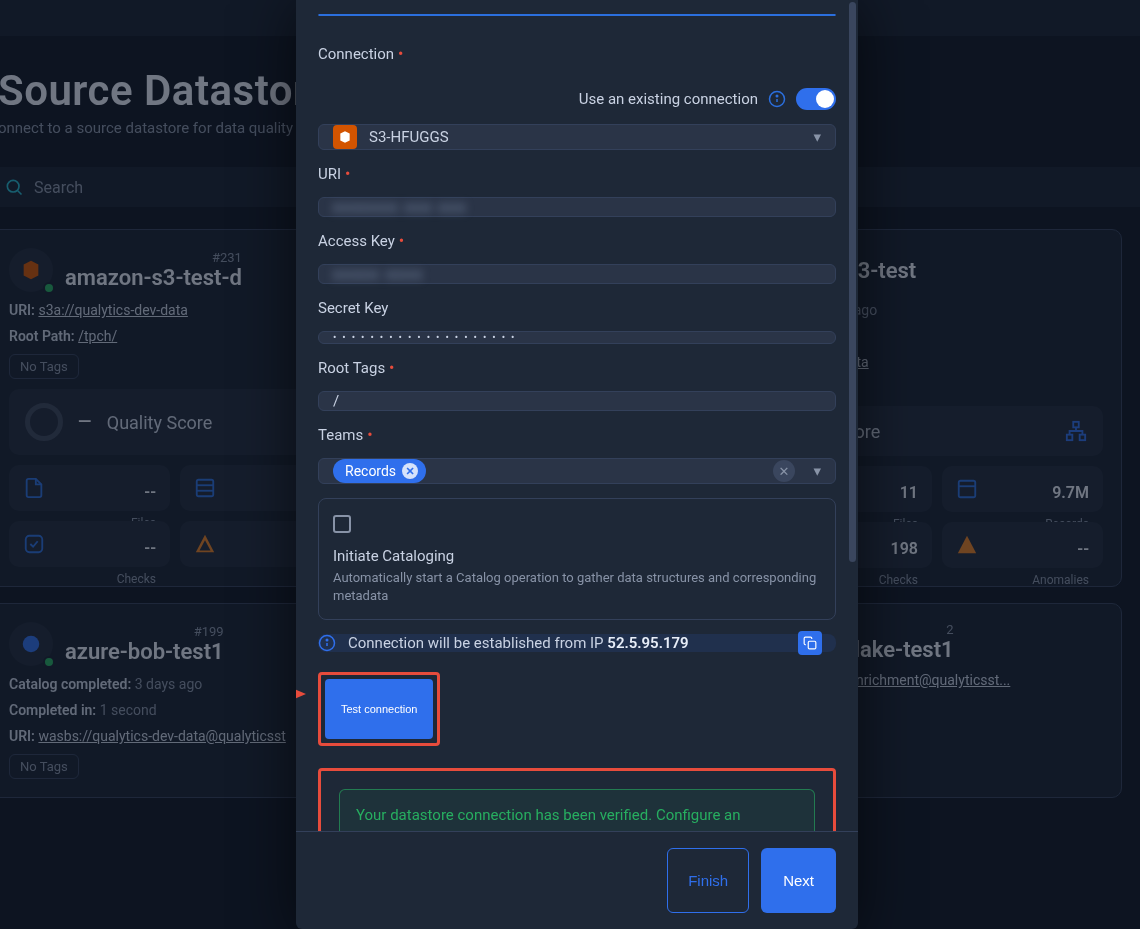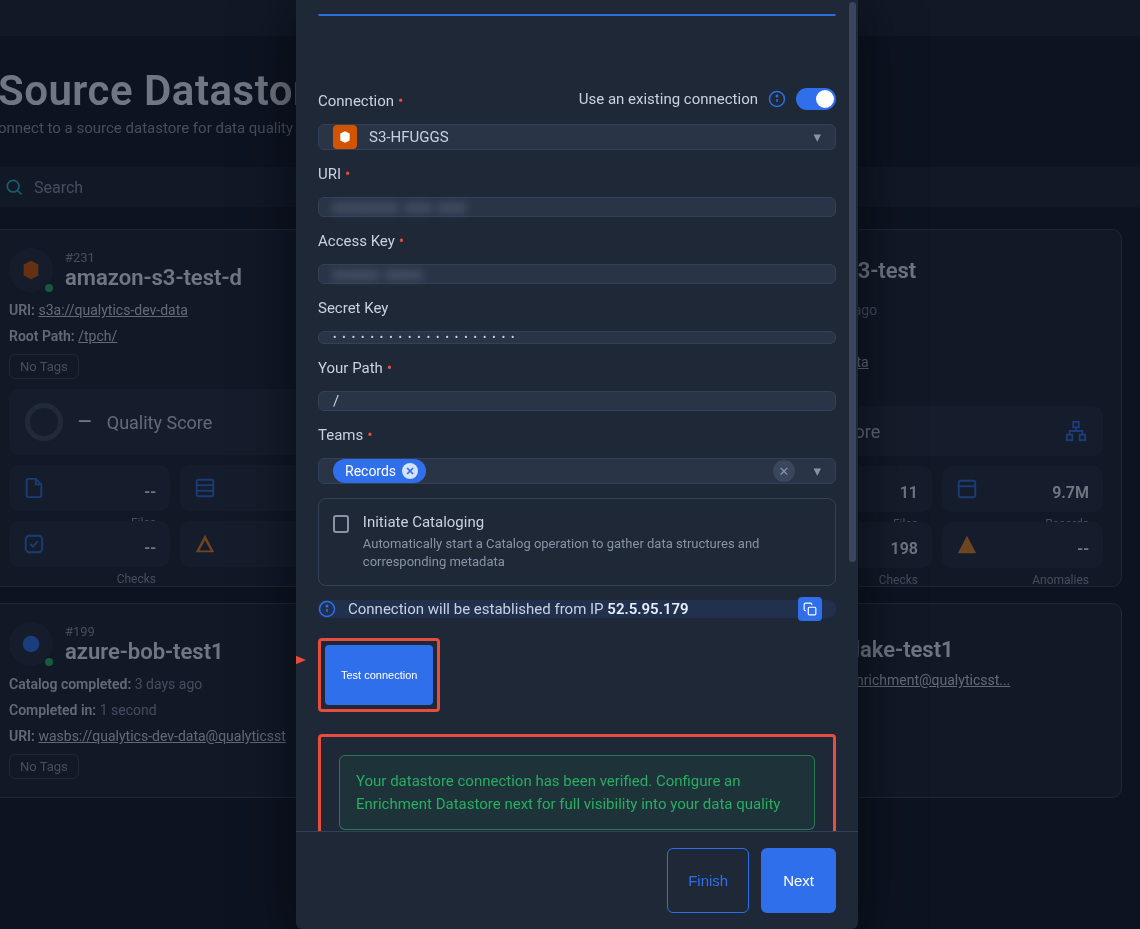--- a/index.html
+++ b/index.html
@@ -36,21 +36,21 @@
   .subtitle { color:var(--text-dim); margin:0 0 30px 8px; font-size:15px;}
   .search {
     display:flex; align-items:center; gap:10px;
     background: var(--bg2); border-radius:8px; padding:10px 14px; margin:0 0 22px 0;
   }
   .cards { display:flex; gap:16px; flex-wrap:wrap; }
   .card {
     width:370px; background: var(--bg2); border-radius:10px; padding:18px;
     display:flex; flex-direction:column; gap:10px; border:1px solid var(--border);
   }
-  .card .head { display:flex; align-items:center; gap:12px;}
+  .card .head { display:flex; align-items:center; gap:12px;text-align:right;}
   .avatar {
     width:44px; height:44px; border-radius:50%; background:var(--panel);
     display:flex; align-items:center; justify-content:center; position:relative;
   }
   .avatar .dot { position:absolute; right:-2px; bottom:-2px; width:12px; height:12px; border-radius:50%; background:var(--green); border:2px solid var(--bg2);}
   .id { color:var(--text-dim); font-size:13px;}
   .name { color:var(--white); font-size:22px; font-weight:600;}
   .kv { font-size:14px; color:var(--text-dim);}
   .kv b { color:var(--text); font-weight:600;}
   .kv a { color:var(--text); text-decoration:underline;}
@@ -70,42 +70,42 @@
     display:flex; flex-direction:column; z-index:10;
   }
   .modal .scroll {
     flex:1; overflow:hidden; padding:20px 22px 6px 22px;
     display:flex; flex-direction:column; gap:14px;
   }
   .stepper {
     border:1px solid var(--blue); border-radius:10px; height:10px; margin-bottom:14px;
     background: linear-gradient(90deg, var(--blue) 0 20%, transparent 20%);
   }
-  .field-row { display:flex; align-items:flex-end; justify-content:space-between;}
+  .field-row { display:flex; align-items:flex-start; justify-content:space-between;}
   .label { font-size:15px; color:var(--text);}
   .req::after { content:" •"; color:var(--red); font-size:16px;}
   .toggle-row { display:flex; align-items:center; gap:10px; color:var(--text); font-size:15px;margin-top:44px;}
   .info-ic { width:18px; height:18px; color:var(--blue);}
   .toggle { width:40px; height:22px; background:var(--blue2); border-radius:22px; position:relative;}
   .toggle .knob { position:absolute; right:2px; top:2px; width:18px; height:18px; background:#fff; border-radius:50%;}
   .input, .select {
     width:100%; height:46px; background:var(--panel-light); border:1px solid var(--border);
     border-radius:6px; padding:0 14px; color:var(--text); font-size:15px; display:flex; align-items:center;
     position:relative;
   }
   .select .arrow { position:absolute; right:14px; color:var(--text-dim);}
   .select .s3ic { width:24px; height:24px; background:#d35400; border-radius:4px; display:flex; align-items:center; justify-content:center; margin-right:12px;}
   .input.blur span { filter: blur(5px); color:#8fa0bf; letter-spacing:2px;}
   .input.dots span { letter-spacing:6px; font-size:10px;}
   .chips { display:flex; align-items:center; gap:8px;}
   .chip { background:var(--blue2); color:#fff; border-radius:14px; padding:4px 8px 4px 12px; font-size:14px; display:flex; align-items:center; gap:6px;}
   .chip .x { width:16px; height:16px; background:rgba(255,255,255,0.8); color:var(--blue2); border-radius:50%; display:flex; align-items:center; justify-content:center; font-size:11px; font-weight:bold;}
   .clear { position:absolute; right:40px; width:22px; height:22px; border-radius:50%; background:#3a465e; color:var(--text-dim); display:flex; align-items:center; justify-content:center; font-size:13px;}
   .catalog {
-    border:1px solid var(--border); border-radius:8px; padding:14px; display:flex; gap:14px; align-items:flex-start;
+    border:1px solid var(--border); border-radius:8px; padding:14px; display:flex; gap:14px; align-items:flex-start;flex-direction:column;
   }
   .checkbox { width:18px; height:18px; border:2px solid var(--text-dim); border-radius:3px; margin-top:2px;}
   .catalog .t1 { color:var(--text); font-size:15px;}
   .catalog .t2 { color:var(--text-dim); font-size:13px; margin-top:4px; line-height:1.4;}
   .ipinfo {
     background: rgba(47,111,236,0.12); border-radius:8px; 
     display:flex; align-items:center; gap:12px; font-size:15px; color:var(--text); position:relative;
   }
   .ipinfo b { color:var(--white); font-weight:600;}
   .copy { position:absolute; right:14px; width:24px; height:24px; background:var(--blue2); border-radius:4px; display:flex; align-items:center; justify-content:center;}
@@ -327,21 +327,21 @@
     <div><span class="label req">Access Key</span></div>
     <div class="input blur">
         <span>xxxxx    xxxx</span>
       </div>
 
     <div><span class="label">Secret Key</span></div>
     <div class="input dots">
         <span>••••••••••••••••••••</span>
       </div>
 
-    <div><span class="label req">Your Path</span></div>
+    <div><span class="label req">Root Tags</span></div>
     <div class="input">
         <span>/</span>
       </div>
 
     <div><span class="label req">Teams</span></div>
     <div class="select">
       <div class="chips">
         <div class="chip">
           <span>Records</span>
           <span class="x">✕</span>

